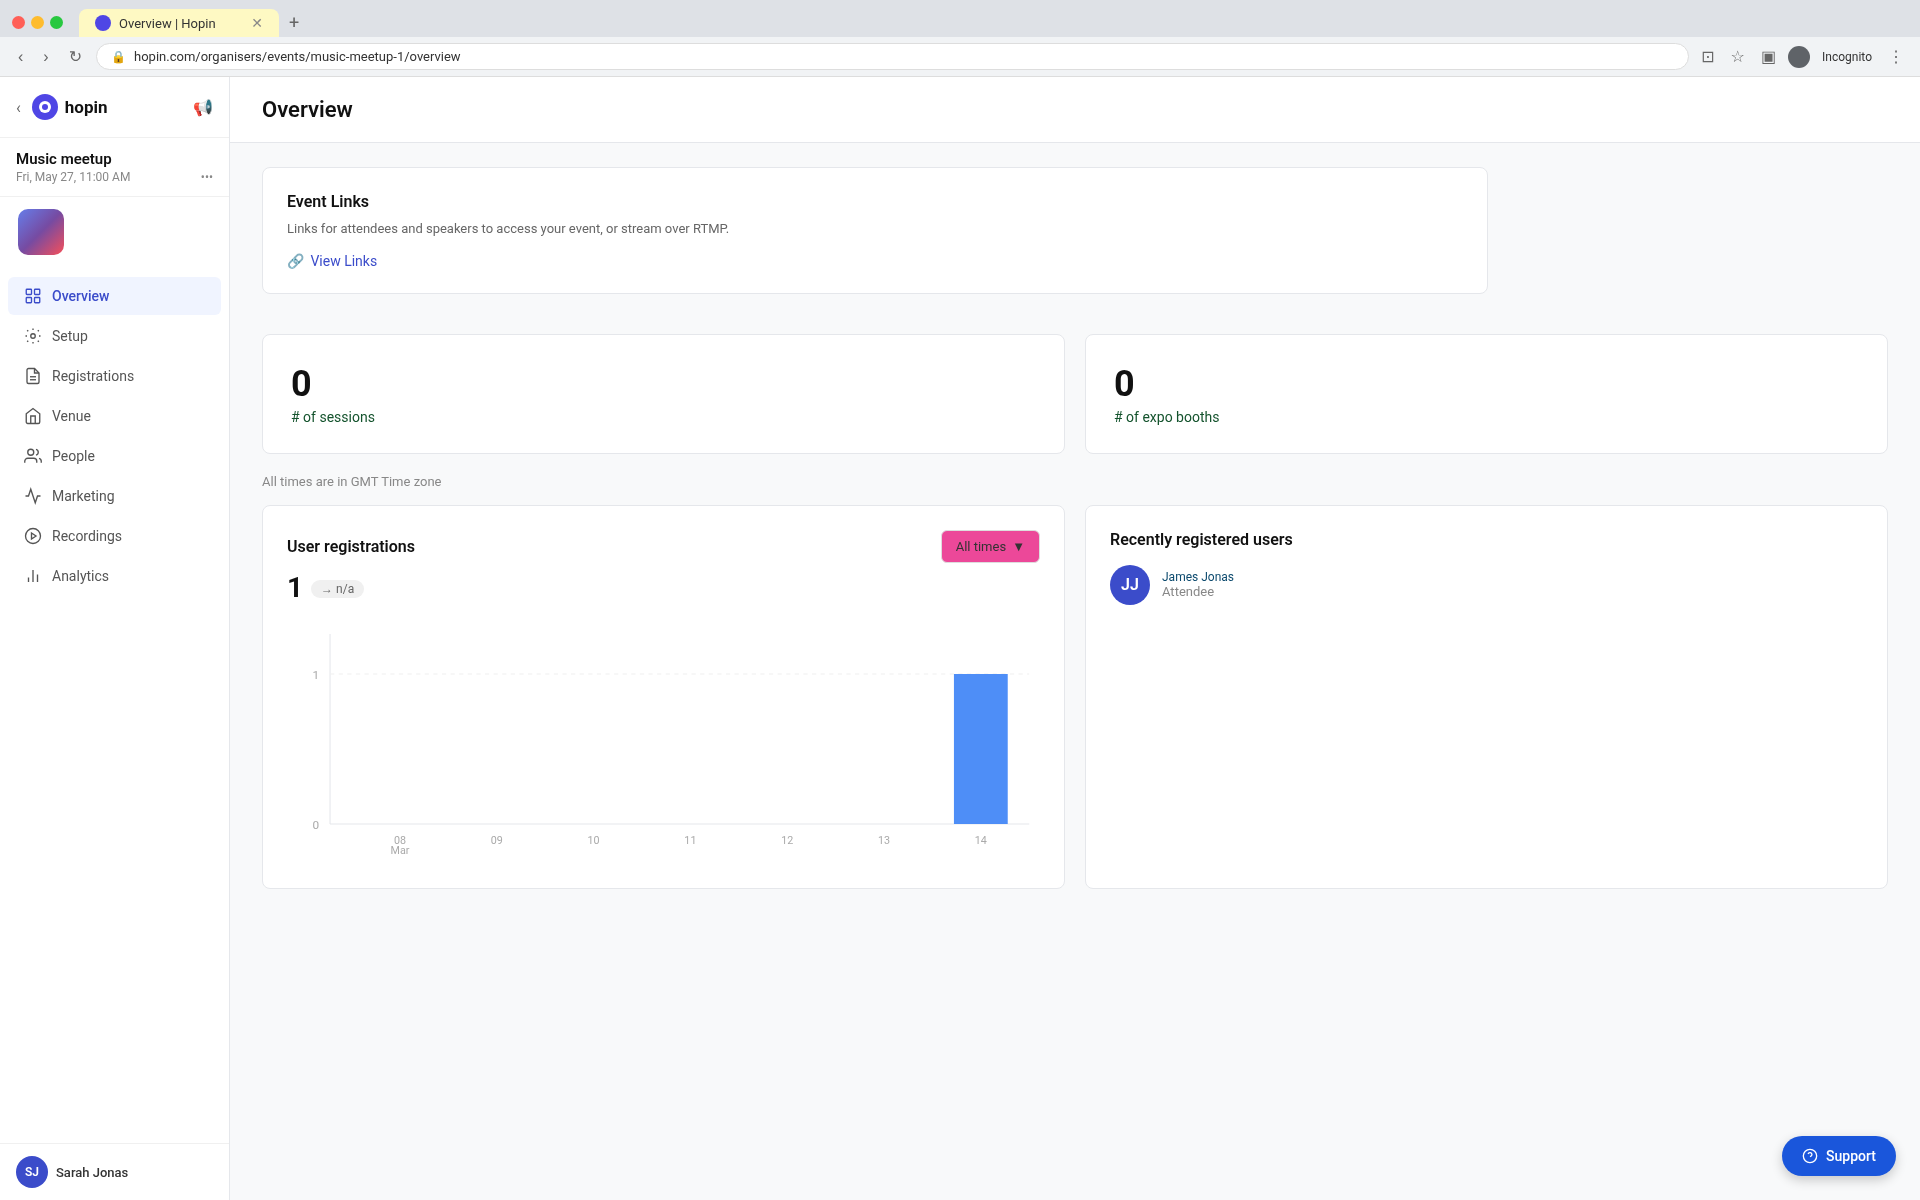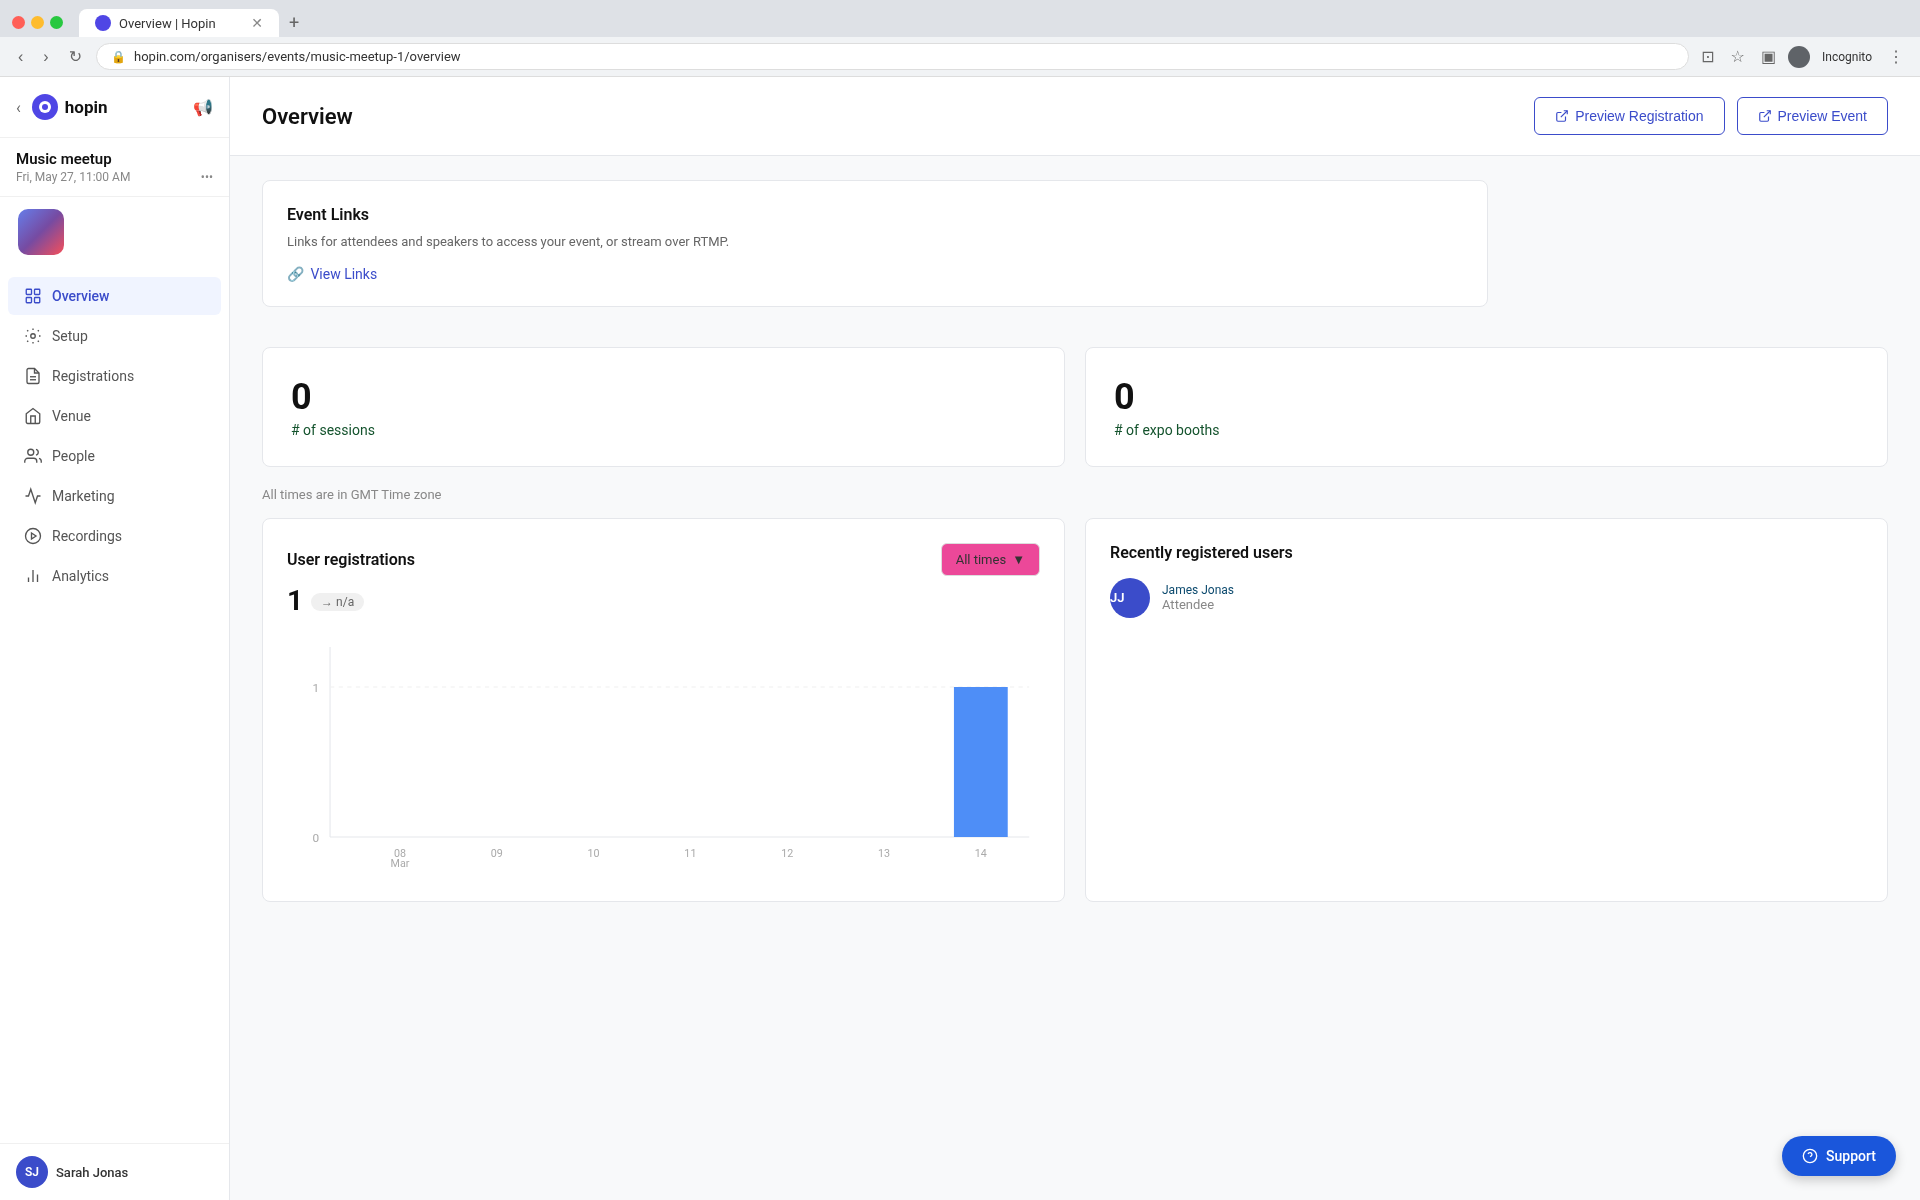--- a/index.html
+++ b/index.html
@@ -7,21 +7,21 @@
 
     
     .browser-chrome { background: #dee1e6; flex-shrink: 0; }
     .browser-titlebar { display: flex; align-items: center; padding: 8px 12px 0; gap: 8px; }
     .browser-dots { display: flex; gap: 6px; align-items: center; }
     .browser-dot { width: 13px; height: 13px; border-radius: 50%; }
     .dot-red { background: #ff5f57; }
     .dot-yellow { background: #febc2e; }
     .dot-green { background: #28c840; }
     .browser-tabs { display: flex; align-items: flex-end; margin-left: 8px; }
-    .browser-tab { background: #ffffff; border-radius: 8px 8px 0 0; padding: 6px 16px; display: flex; align-items: center; gap: 8px; min-width: 200px; font-size: 13px; color: #333; }
+    .browser-tab { background: #fef9c3; border-radius: 8px 8px 0 0; padding: 6px 16px; display: flex; align-items: center; gap: 8px; min-width: 200px; font-size: 13px; color: #333; }
     .browser-tab-icon { width: 16px; height: 16px; background: #4f46e5; border-radius: 50%; flex-shrink: 0; }
     .browser-tab-close { margin-left: auto; color: #888; cursor: pointer; font-size: 14px; }
     .browser-tab-new { background: transparent; color: #666; font-size: 18px; padding: 4px 10px; cursor: pointer; border-radius: 50%; }
     .browser-toolbar { background: #f1f3f5; display: flex; align-items: center; padding: 6px 12px; gap: 8px; border-bottom: 1px solid #ddd; }
     .browser-nav-btn { background: none; border: none; color: #666; font-size: 16px; cursor: pointer; padding: 4px 6px; border-radius: 4px; }
     .browser-addressbar { flex: 1; background: #fff; border: 1px solid #ddd; border-radius: 20px; padding: 5px 14px; font-size: 13px; color: #333; display: flex; align-items: center; gap: 8px; }
     .lock-icon { color: #666; font-size: 12px; }
     .browser-actions { display: flex; gap: 8px; align-items: center; color: #666; font-size: 16px; }
     .browser-actions span { cursor: pointer; padding: 4px; border-radius: 4px; }
     .profile-badge { background: #5f6368; color: white; border-radius: 50%; width: 22px; height: 22px; display: flex; align-items: center; justify-content: center; font-size: 10px; }
@@ -92,21 +92,21 @@
     .filter-dropdown { display: flex; align-items: center; gap: 6px; padding: 8px 14px; border: 1px solid #ddd; border-radius: 6px; font-size: 13px; color: #333; cursor: pointer; background: #ec4899; }
     .chart-count { font-size: 28px; font-weight: 700; color: #111; margin-bottom: 4px; }
     .chart-badge { display: inline-flex; align-items: center; gap: 4px; background: #f0f0f0; border-radius: 12px; padding: 2px 10px; font-size: 12px; color: #666; margin-left: 8px; }
     .chart-area { margin-top: 16px; position: relative; height: 240px; }
     .chart-svg { width: 100%; height: 100%; }
 
     
     .recent-users-card { background: #fff; border: 1px solid #e5e7eb; border-radius: 8px; padding: 24px; }
     .recent-users-title { font-size: 16px; font-weight: 600; color: #111; margin-bottom: 16px; }
     .user-item { display: flex; align-items: center; gap: 12px; }
-    .user-item-avatar { width: 40px; height: 40px; border-radius: 50%; background: #3b4cca; color: white; display: flex; align-items: center; font-size: 13px; font-weight: 600; flex-shrink: 0; }
+    .user-item-avatar { width: 40px; height: 40px; border-radius: 50%; background: #3b4cca; color: white; display: flex; align-items: center; justify-content: center; font-size: 16px; font-weight: 600; flex-shrink: 0; }
     .user-item-name { font-size: 12px; font-weight: 400; color: #0c4a6e; }
     .user-item-role { font-size: 13px; color: #888; }
 
     
     .support-btn { position: fixed; bottom: 24px; right: 24px; background: #1a56db; color: white; border-radius: 24px; padding: 12px 20px; display: flex; align-items: center; gap: 8px; font-size: 14px; font-weight: 500; cursor: pointer; box-shadow: 0 4px 12px rgba(0,0,0,0.2); z-index: 100; }
 
     
     .icon-svg { width: 18px; height: 18px; fill: none; stroke: currentColor; stroke-width: 1.8; }
   </style>
 </head>
@@ -246,38 +246,20 @@
     <div class="sidebar-footer">
       <div class="user-avatar">SJ</div>
       <span class="user-name">Sarah Jonas</span>
     </div>
   </nav>
 
   <div class="main-content">
 
     <div class="main-header">
       <h1 class="page-title">Overview</h1>
-      <div class="header-actions">
-        <button class="btn-preview">
-          <svg width="14" height="14" viewBox="0 0 24 24" fill="none" stroke="currentColor" stroke-width="2">
-              <path d="M18 13v6a2 2 0 01-2 2H5a2 2 0 01-2-2V8a2 2 0 012-2h6"></path>
-              <polyline points="15,3 21,3 21,9"></polyline>
-              <line x1="10" y1="14" x2="21" y2="3"></line>
-            </svg>
-          <span>Preview Registration</span>
-        </button>
-        <button class="btn-preview">
-          <svg width="14" height="14" viewBox="0 0 24 24" fill="none" stroke="currentColor" stroke-width="2">
-              <path d="M18 13v6a2 2 0 01-2 2H5a2 2 0 01-2-2V8a2 2 0 012-2h6"></path>
-              <polyline points="15,3 21,3 21,9"></polyline>
-              <line x1="10" y1="14" x2="21" y2="3"></line>
-            </svg>
-          <span>Preview Event</span>
-        </button>
-      </div>
     </div>
 
     <div class="content-area">
 
       <div class="top-section">
 
 
         <div class="event-links-card">
           <div class="event-links-title">Event Links</div>
           <div class="event-links-desc">Links for attendees and speakers to access your event, or stream over RTMP.</div>

